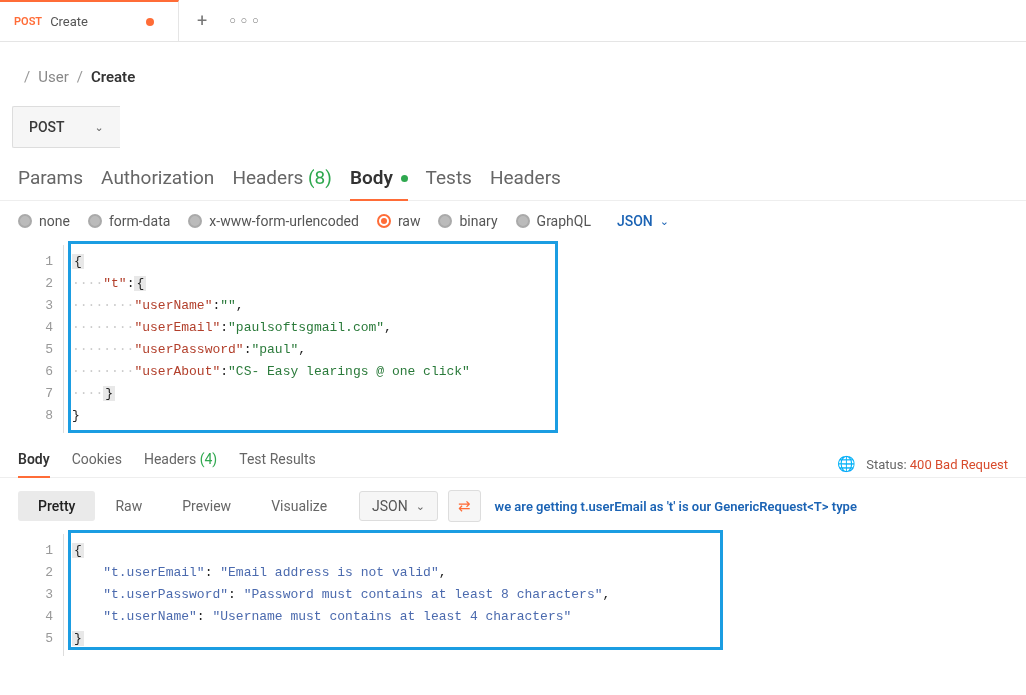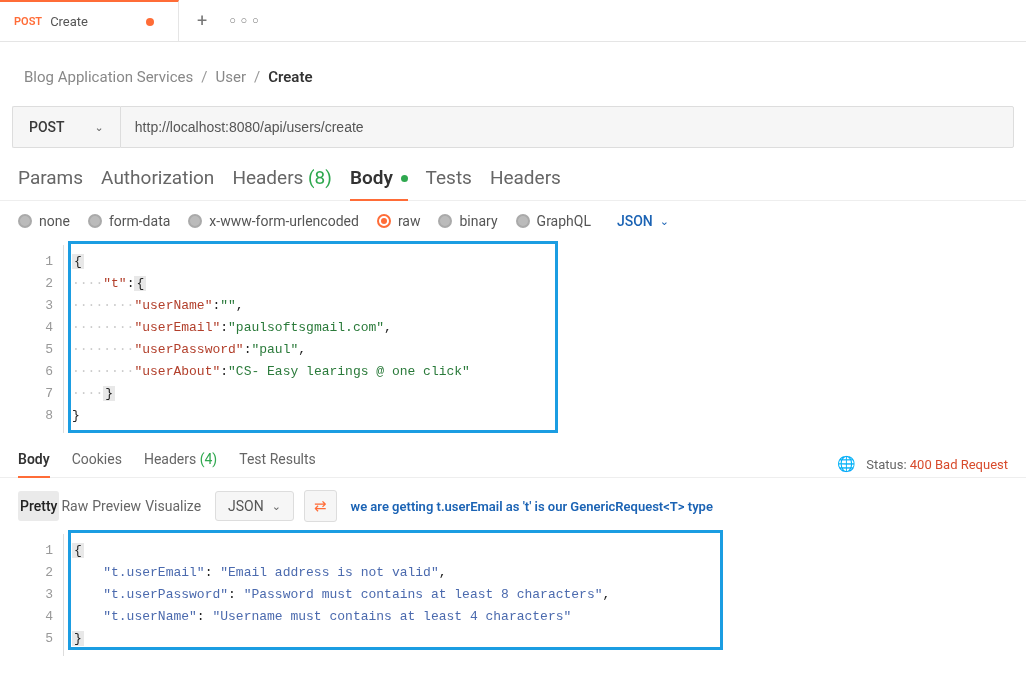--- a/index.html
+++ b/index.html
@@ -59,21 +59,21 @@
   .resp-tabs { display: flex; gap: 22px; font-size: 14px; color: #666; }
   .resp-tab { padding-bottom: 9px; cursor: pointer; }
   .resp-tab.active { color: #333; font-weight: 600; border-bottom: 2px solid #ff6c37; margin-bottom: -1px; }
   .resp-tab .count-green { color: #2fa84f; }
   .resp-meta { display: flex; align-items: center; gap: 10px; font-size: 13px; color: #666; }
   .globe-icon { color: #888; font-size: 15px; }
   .status-code { color: #d84b2c; }
 
   
   .resp-toolbar { display: flex; align-items: center; gap: 0; padding: 12px 18px; font-size: 14px; color: #555; }
-  .view-btn { padding: 7px 2px; cursor: pointer; color: #666; }
+  .view-btn { padding: 7px 20px; cursor: pointer; color: #666; }
   .view-btn.active { background: #eaeaea; border-radius: 3px; color: #222; font-weight: 500; }
   .fmt-select { margin-left: 12px; padding: 6px 12px; border: 1px solid #ddd; border-radius: 3px; display: flex; align-items: center; gap: 8px; cursor: pointer; background: #f6f6f6; }
   .wrap-icon-box { margin-left: 10px; padding: 6px 9px; border: 1px solid #ddd; border-radius: 3px; background: #f6f6f6; cursor: pointer; }
   .wrap-icon { color: #ff6c37; font-size: 15px; }
   .annotation { margin-left: 14px; color: #1b63b4; font-weight: 600; font-size: 13px; }
 
   
   .resp-editor-wrap { margin: 0 12px 10px; position: relative; }
   .resp-code .str-key2 { color: #4b6aae; }
   .resp-code .str-val2 { color: #4b6aae; }
@@ -87,33 +87,31 @@
     <span class="tab-title">Create</span>
     <span class="tab-dot"></span>
   </div>
   <div class="tab-actions">
     <span class="plus-icon">+</span>
     <span class="dots-icon">○ ○ ○</span>
   </div>
 </div>
 
 <div class="breadcrumb">
-  <span>Blog Application Services</span>
   <span class="sep">/</span>
   <span>User</span>
   <span class="sep">/</span>
   <span class="current">Create</span>
 </div>
 
 <div class="url-row">
   <div class="method-select">
     <span>POST</span>
     <span class="chev-down">⌄</span>
   </div>
-  <input class="url-input" value="http://localhost:8080/api/users/create" style="">
 </div>
 
 <div class="req-tabs">
   <div class="req-tab">Params</div>
   <div class="req-tab">Authorization</div>
   <div class="req-tab">
     <span>Headers</span>
     <span class="count-green">(8)</span>
   </div>
   <div class="req-tab active">

